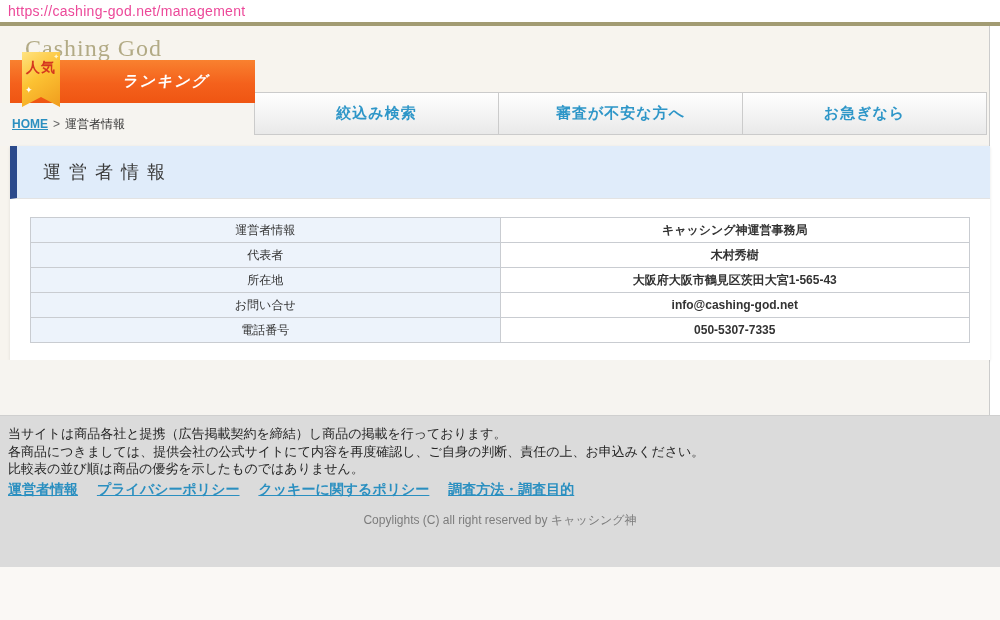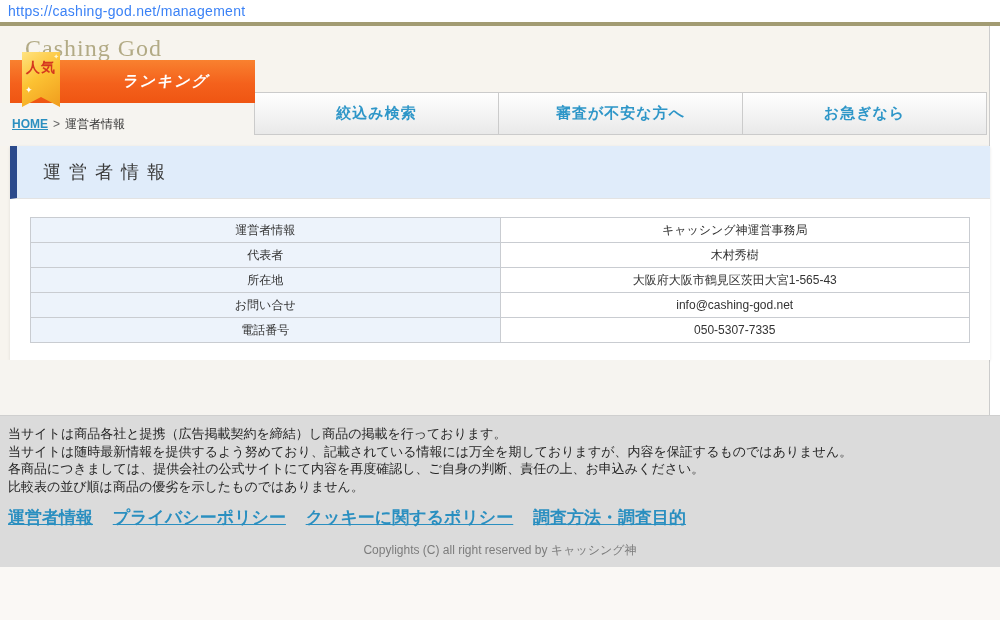--- a/index.html
+++ b/index.html
@@ -4,21 +4,21 @@
 <style>
   * { margin:0; padding:0; box-sizing:border-box; }
   html,body { width:1000px; height:620px; }
   body {
     font-family:"Liberation Sans","DejaVu Sans",sans-serif;
     background:#ffffff; color:#333; overflow:hidden;
     display:flex; flex-direction:column;
   }
   
   .urlbar { height:22px; background:#ffffff; padding:3px 0 0 8px;
-            font-size:14px; color:#3b82f6; letter-spacing:.3px; }
+            font-size:14px; color:#ec4899; letter-spacing:.3px; }
   .olive-line { height:4px; background:#a29b72; }
 
   
   .page { width:990px; border-right:1px solid #cccccc; background:#f7f4ee; }
 
   .header-band { height:34px; background:#f7f4ee; }
   .logo { font-family:"Liberation Serif","DejaVu Serif",serif;
           font-size:24px; color:#b2aa85; padding:9px 0 0 25px; letter-spacing:1px; }
 
   
@@ -50,29 +50,29 @@
   .content-box { margin-left:10px; width:980px; background:#ffffff;
                  box-shadow:0 1px 3px rgba(0,0,0,.10); padding-bottom:17px; }
   .page-title { height:53px; background:#e0ecfa; border-left:7px solid #2b4a8c;
                 border-bottom:1px solid #e3e3e3; display:flex; align-items:center;
                 padding-left:26px; font-size:18px; letter-spacing:8px; color:#3a3a3a; }
   table.info { width:940px; margin:18px 20px 0; border-collapse:collapse;
                font-size:12px; color:#333; }
   table.info td { border:1px solid #c9ccd1; height:25px; text-align:center;
                   vertical-align:middle; padding:2px 6px; }
   td.k { width:50%; background:#edf3fb; }
-  td.v { background:#ffffff; }
+  td.v { background:#ffffff;font-weight:bold; }
 
   .gap-band { height:55px; background:#f6f4f0; }
 
   
   .footer-band { width:1000px; background:#dbdbdb; border-top:1px solid #cfcfcf;
                  height:152px; padding:9px 8px 0; font-size:13px; color:#262626; }
   .disclaimer { line-height:17.5px; }
-  .foot-links { margin-top:11px; font-size:17px; }
+  .foot-links { margin-top:3px; font-size:14px; }
   .foot-links a { color:#2a8fc0; font-weight:bold; text-decoration:underline;
                   margin-right:15px; }
   .copyright { margin-top:13px; text-align:center; color:#7c7c7c; font-size:12px; }
 
   .bottom-strip { flex:1; background:#faf8f5; }
 </style>
 </head>
 <body>
 
 <div class="urlbar">https://cashing-god.net/management</div>
@@ -135,21 +135,20 @@
         </tr>
       </tbody>
     </table>
   </div>
 
   <div class="gap-band"></div>
 </div>
 
 <div class="footer-band">
   <div class="disclaimer">当サイトは商品各社と提携（広告掲載契約を締結）し商品の掲載を行っております。</div>
-  <div class="disclaimer">当サイトは随時最新情報を提供するよう努めており、記載されている情報には万全を期しておりますが、内容を保証するものではありません。</div>
   <div class="disclaimer">各商品につきましては、提供会社の公式サイトにて内容を再度確認し、ご自身の判断、責任の上、お申込みください。</div>
   <div class="disclaimer">比較表の並び順は商品の優劣を示したものではありません。</div>
 
   <div class="foot-links">
     <a href="#">運営者情報</a>
     <a href="#">プライバシーポリシー</a>
     <a href="#">クッキーに関するポリシー</a>
     <a href="#">調査方法・調査目的</a>
   </div>
 

